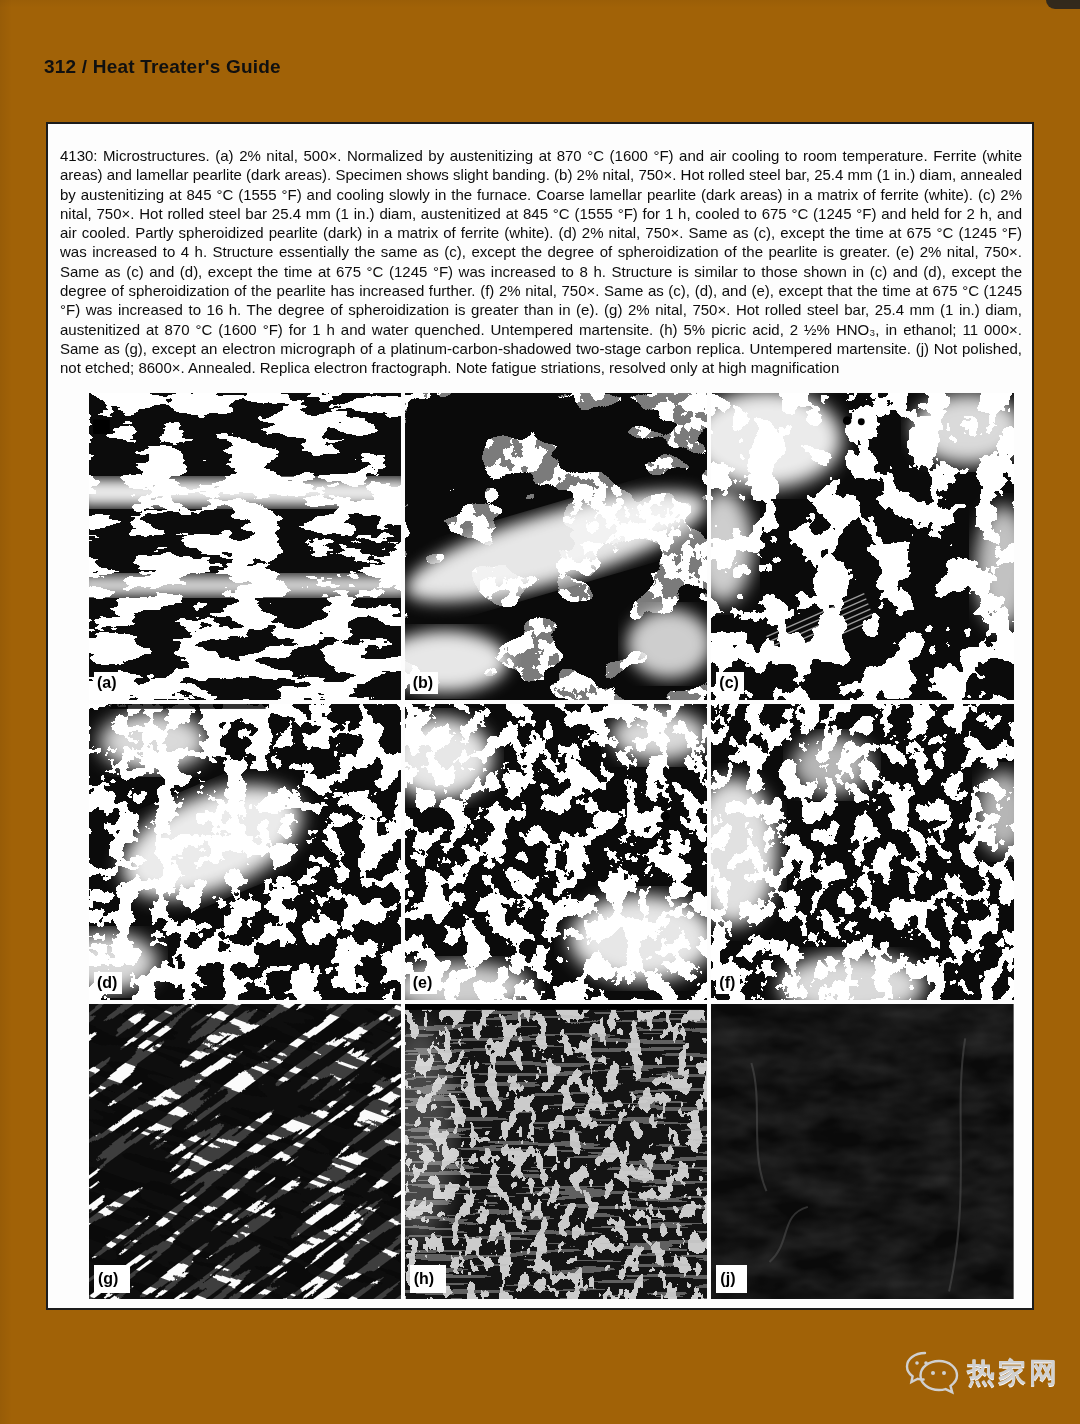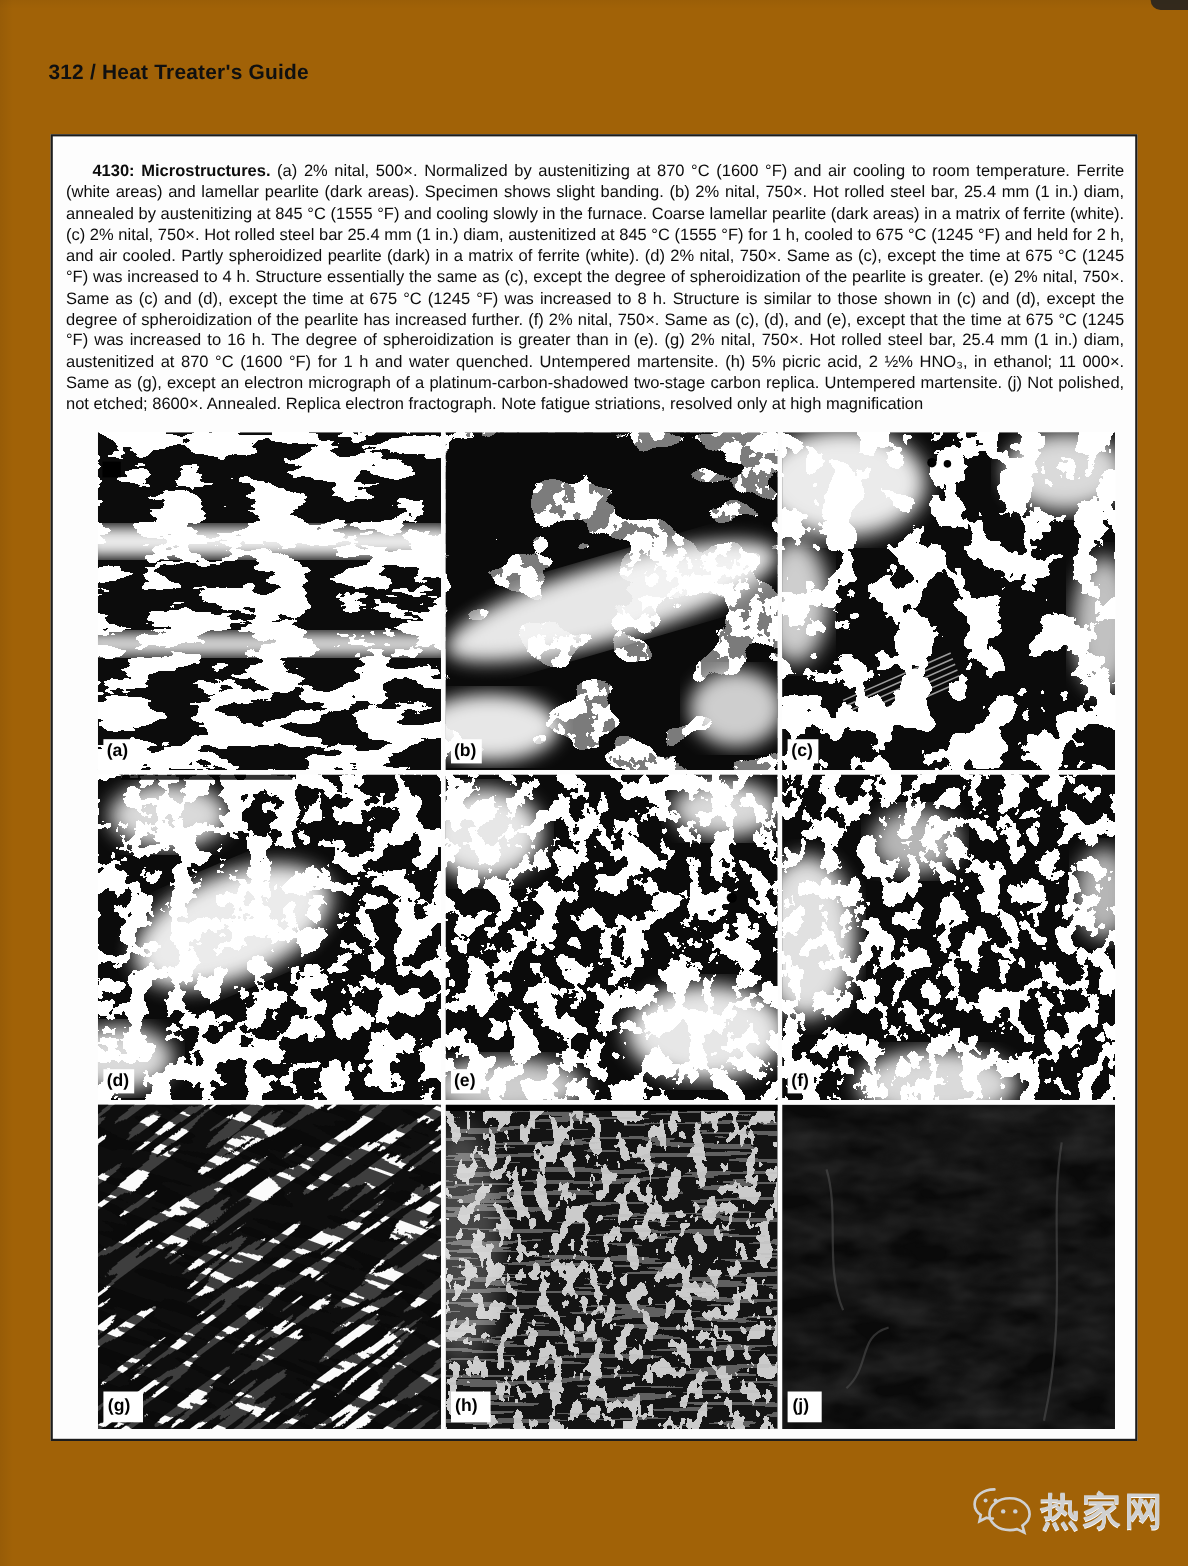--- a/index.html
+++ b/index.html
@@ -19,40 +19,40 @@
     letter-spacing:.2px;color:#101010;
   }
   .figure-box{
     position:absolute;left:46px;top:122px;width:988px;height:1188px;
     border:2px solid #1c1c1c;background:#fdfdfd;box-sizing:border-box;
   }
   .caption{
     position:absolute;top:7px;left:12px;right:10px;
     font-size:15px;line-height:19.3px;text-align:justify;color:#0c0c0c;
   }
-  .caption .lead{font-weight:bold;margin-left:24px;}
+  .caption .lead{font-weight:normal;}
   .grid{
     position:absolute;left:41px;top:269px;width:925px;height:906px;
     display:grid;grid-template-columns:1.03fr 1fr 1fr;
     grid-template-rows:1.04fr 1fr 1fr;gap:4px;
   }
   .cell{position:relative;background:#ffffff;overflow:hidden;}
   .cell svg{display:block;width:100%;height:100%;}
   .micro-label{
     position:absolute;left:5px;bottom:6px;background:#ffffff;
     font-weight:bold;font-size:16px;line-height:20px;padding:1px 5px 1px 3px;
     color:#000;
   }
   .micro-label.notch{padding:4px 12px 4px 4px;}
   .watermark{
     position:absolute;top:1350px;right:20px;display:flex;align-items:center;
     gap:7px;color:#cfcfcf;user-select:none;
   }
   .watermark-text{
-    font-size:35px;font-weight:600;letter-spacing:3px;color:#d0d0d0;
+    font-size:28px;font-weight:600;letter-spacing:3px;color:#d0d0d0;
     text-shadow:0 1px 0 #ffffff;
   }
 </style>
 </head>
 <body>
 
 <div class="page">
   <div class="edge-shade-left"></div>
   <div class="edge-shade-top"></div>
   <div class="corner-smudge"></div>

